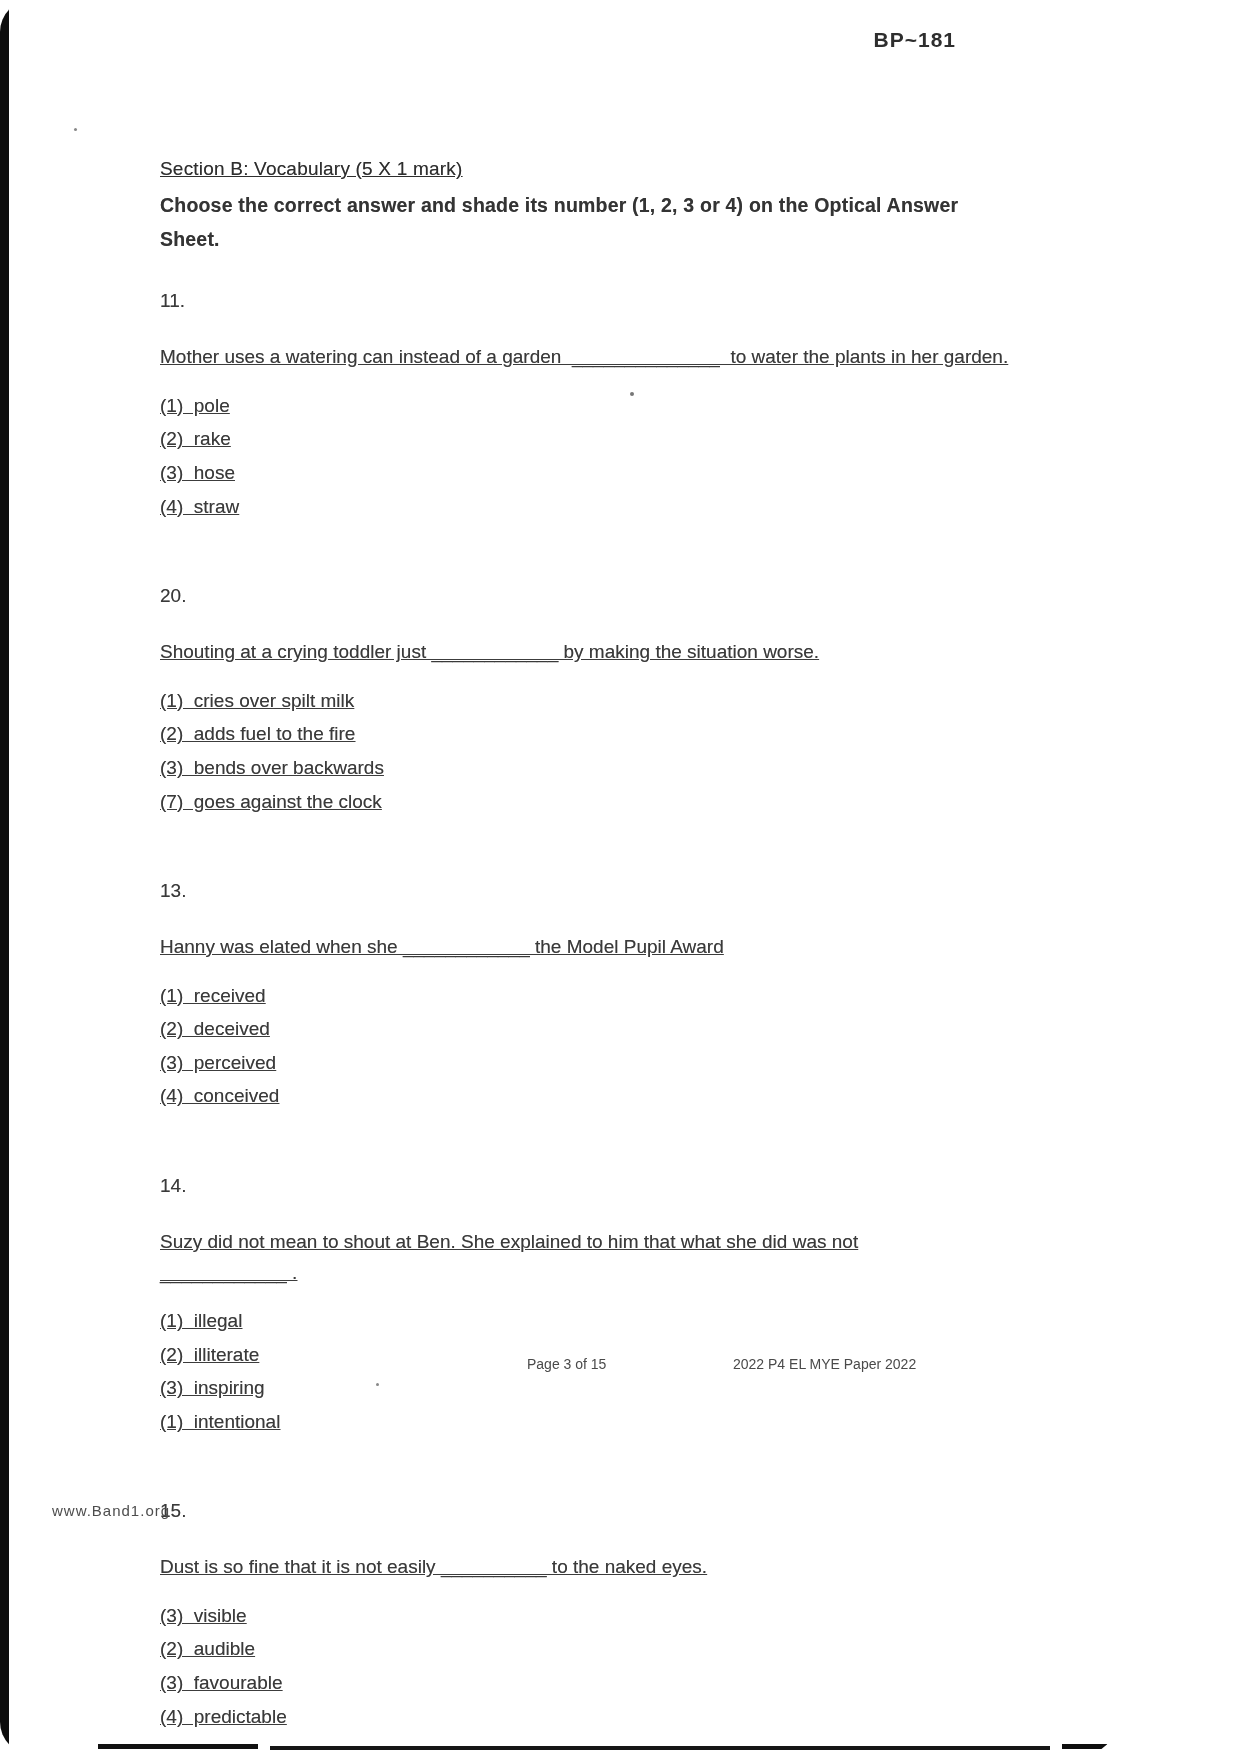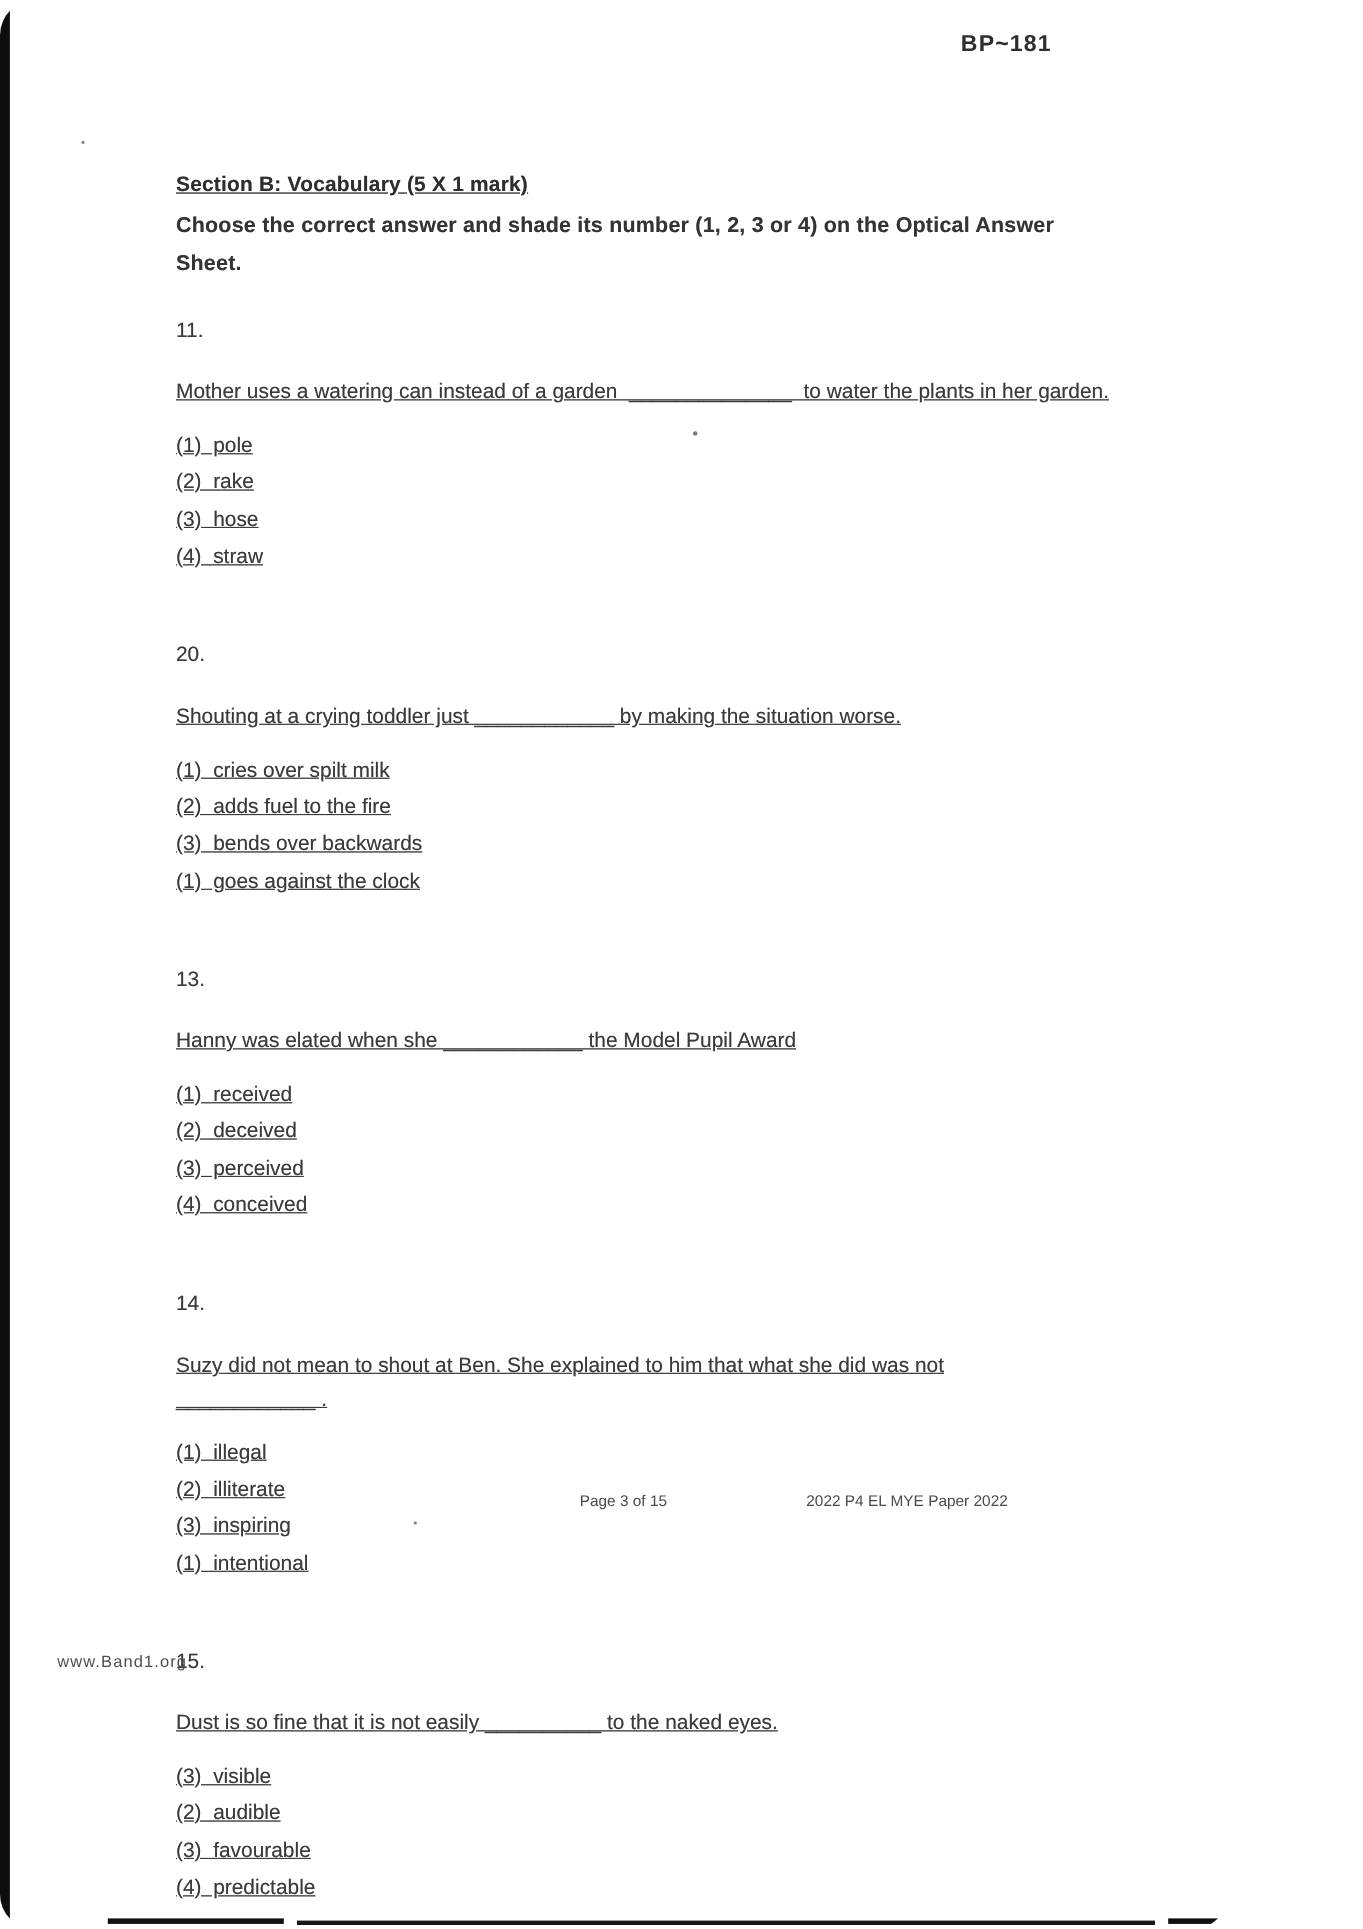--- a/index.html
+++ b/index.html
@@ -28,21 +28,21 @@
   .doc-code {
     position: absolute; right: 160px; top: 28px;
     font-size: 21px; font-weight: 600; letter-spacing: 1px; color: #2e2e2e;
   }
 
   .content {
     position: absolute; left: 160px; top: 158px; width: 850px;
     text-shadow: 0 0 0.6px rgba(70,70,70,0.55);
   }
   .section-title {
-    font-size: 19px; font-weight: 700; color: #2e2e2e;
+    font-size: 19px; font-weight: 400; color: #2e2e2e;
     text-decoration: underline;
     margin: 0 0 8px 0;
     letter-spacing: 0.2px;
   }
   .instructions {
     font-size: 19.5px; font-weight: 700; color: #343434;
     line-height: 1.75;
     margin: 0 0 34px 0;
     letter-spacing: 0.2px;
   }
@@ -110,21 +110,21 @@
       </div>
     </div>
 
     <div class="question">
       <div class="qnum">20.</div>
       <div class="qbody">
         <div class="qtext">Shouting at a crying toddler just ____________ by making the situation worse.</div>
         <div class="opt">(1)  cries over spilt milk</div>
         <div class="opt">(2)  adds fuel to the fire</div>
         <div class="opt">(3)  bends over backwards</div>
-        <div class="opt">(1)  goes against the clock</div>
+        <div class="opt">(7)  goes against the clock</div>
       </div>
     </div>
 
     <div class="question">
       <div class="qnum">13.</div>
       <div class="qbody">
         <div class="qtext">Hanny was elated when she ____________ the Model Pupil Award</div>
         <div class="opt">(1)  received</div>
         <div class="opt">(2)  deceived</div>
         <div class="opt">(3)  perceived</div>

